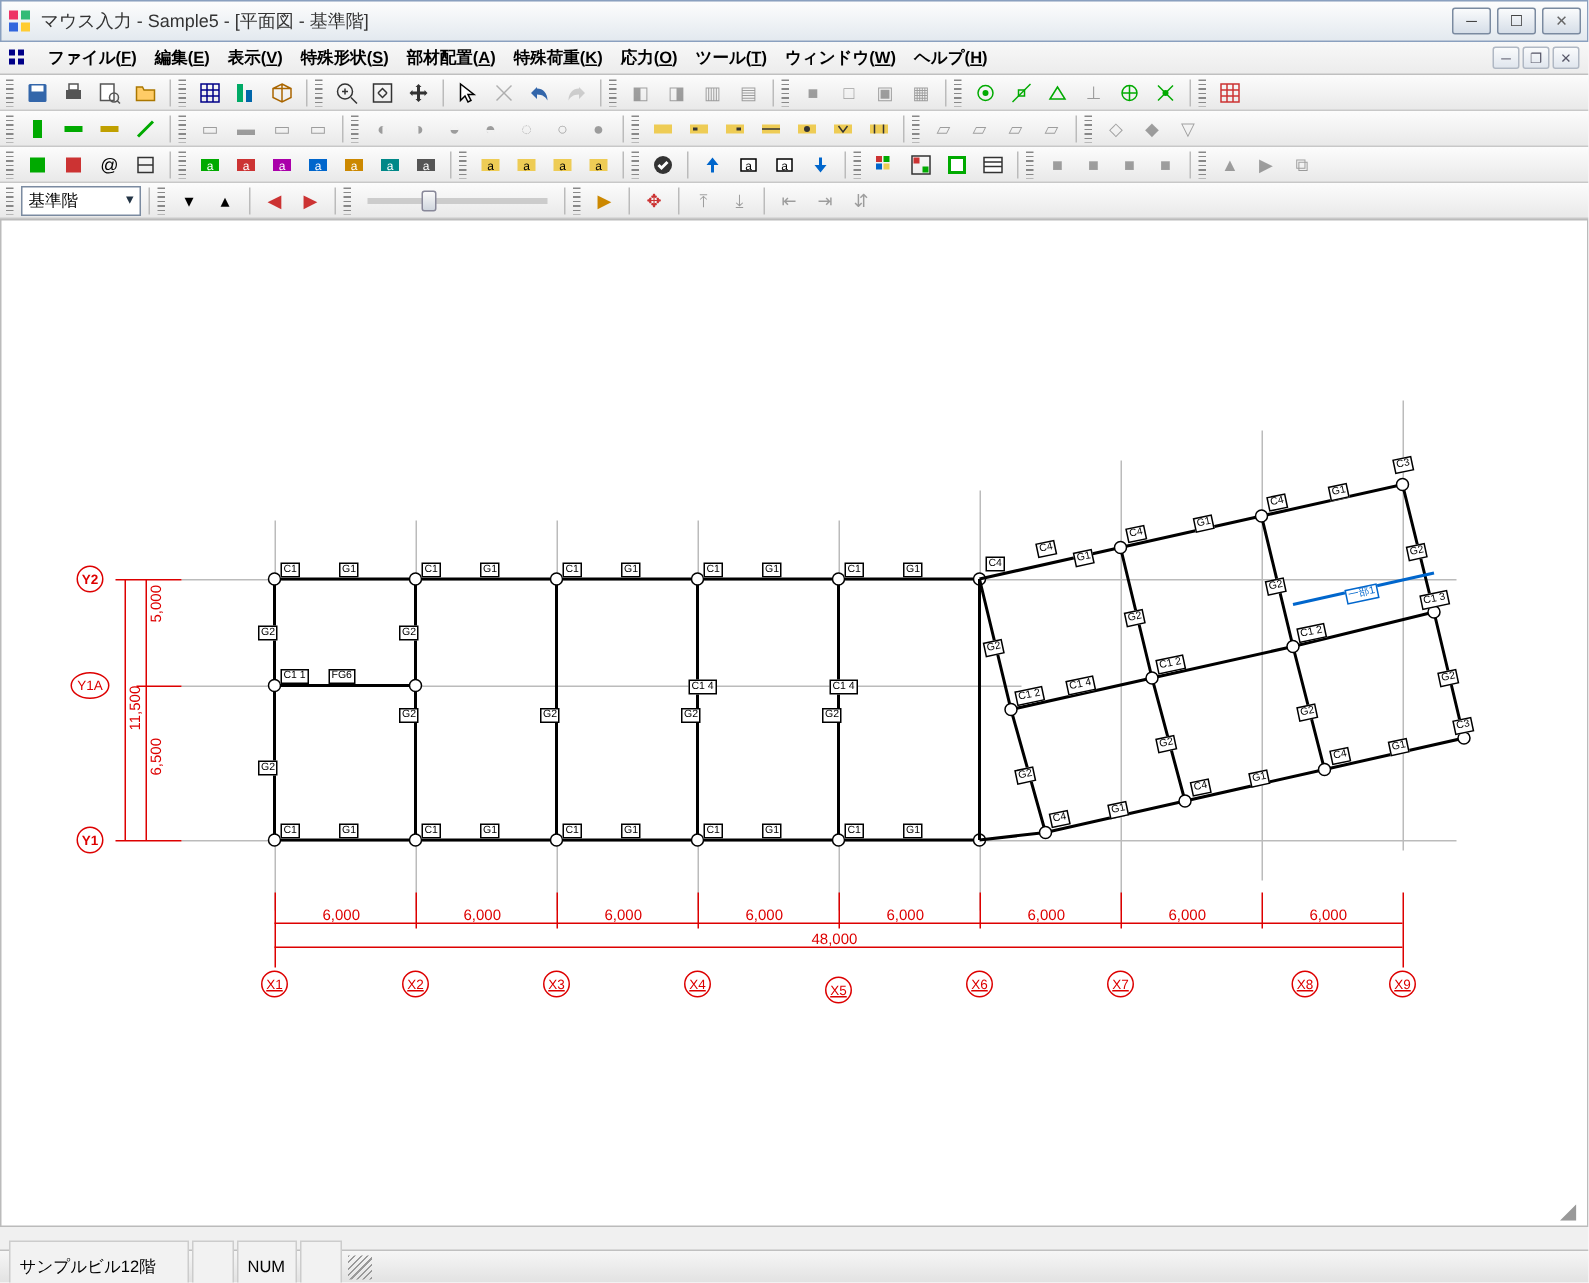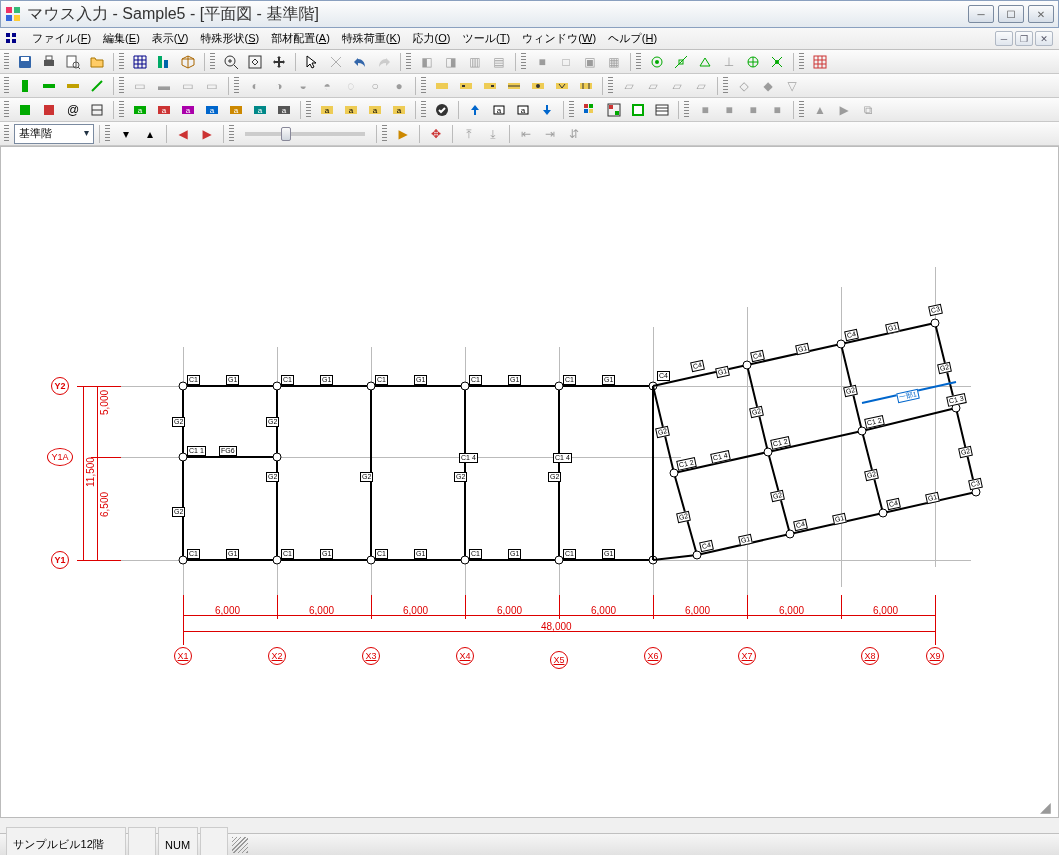--- a/index.html
+++ b/index.html
@@ -1,28 +1,28 @@
 <!DOCTYPE html>
 <html><head>
 <meta charset="utf-8">
 <style>
 * { margin: 0; padding: 0; box-sizing: border-box; font-family: "MS UI Gothic", "Meiryo", sans-serif; }
 body { width: 1059px; height: 855px; background: #f0f0f0; overflow: hidden; }
 
 
 .titlebar { height: 28px; background: linear-gradient(to bottom, #fdfdfd, #e3e9ef); border: 1px solid #8aa0bf; display: flex; align-items: center; padding: 0 4px; }
 .titlebar .icon { width: 16px; height: 16px; margin-right: 6px; }
-.titlebar .title { flex: 1; font-size: 16px; color: #333; }
+.titlebar .title { flex: 1; font-size: 12px; color: #333; }
 .titlebar .winbtn { width: 26px; height: 18px; border: 1px solid #7a8aa0; border-radius: 2px; margin-left: 4px; display: flex; align-items: center; justify-content: center; background: linear-gradient(to bottom,#fafbfc,#d6dee8); font-size: 10px; color: #444; cursor: pointer; }
 .titlebar .winbtn.close { color: #666; }
 
 
 .menubar { height: 22px; background: linear-gradient(to bottom,#f8f8f8,#ececec); border-bottom: 1px solid #c0c0c0; display: flex; align-items: center; padding: 0 2px; font-size: 11px; }
 .menubar .mdi-icon { width: 16px; height: 16px; margin: 0 6px 0 2px; }
-.menubar .menuitem { padding: 2px 6px; cursor: pointer; }
+.menubar .menuitem { padding: 2px 6px; cursor: pointer; font-weight: bold; }
 .menubar .menuitem u { text-decoration: underline; }
 .menubar .mdi-btns { margin-left: auto; display:flex; gap:2px; margin-right:4px; }
 .menubar .mdi-btn { width: 18px; height: 15px; border:1px solid #b0b8c4; background:linear-gradient(to bottom,#fafbfc,#e0e6ee); border-radius:2px; font-size:9px; display:flex;align-items:center;justify-content:center; cursor:pointer; color:#556; }
 
 
 .toolrow { height: 24px; background: linear-gradient(to bottom,#fcfcfc,#e9e9e9); border-bottom: 1px solid #c8c8c8; display:flex; align-items:center; padding:0 4px; gap:2px; }
 .tbgrip { width:5px; height:18px; background: repeating-linear-gradient(to bottom,#888 0,#888 1px,transparent 1px,transparent 3px); margin-right:3px; }
 .tbbtn { width:22px; height:20px; border:1px solid transparent; border-radius:2px; display:flex; align-items:center; justify-content:center; cursor:pointer; font-size:12px; }
 .tbbtn svg { width:16px; height:16px; }
 .tbsep { width:1px; height:18px; background:#bbb; margin:0 3px; }

